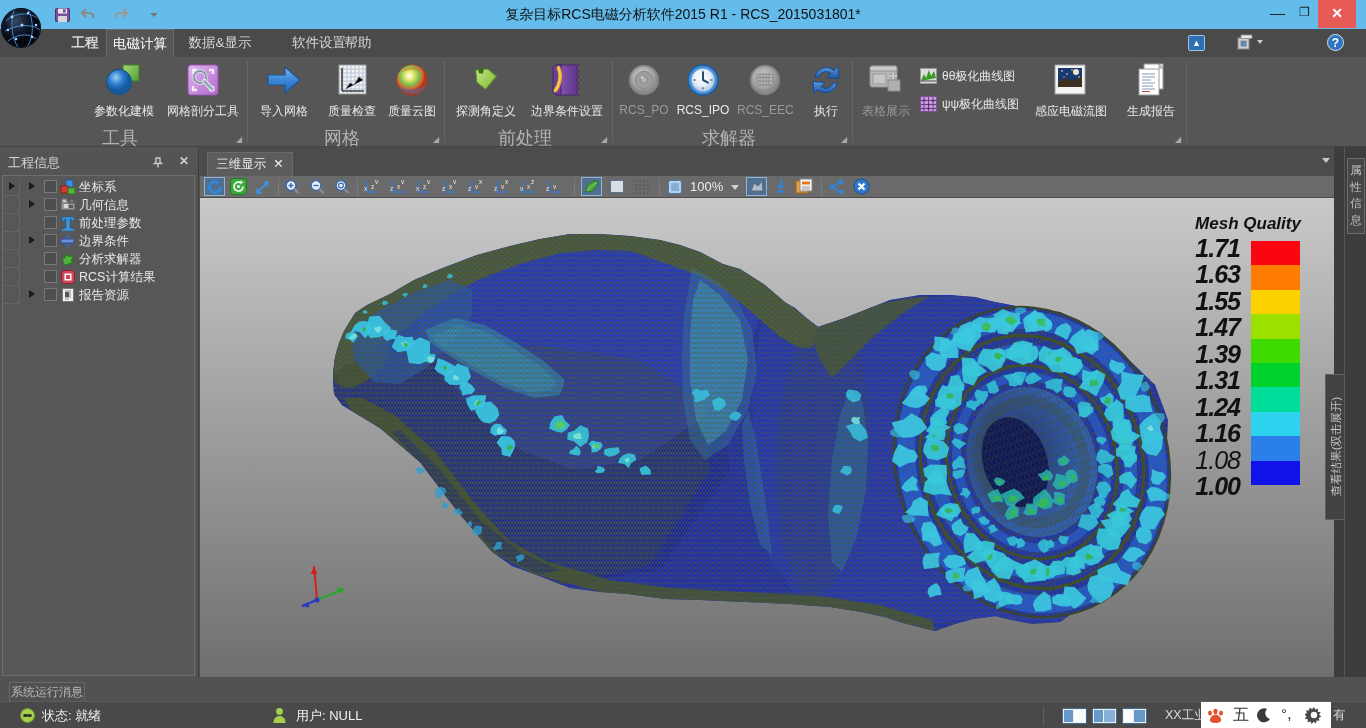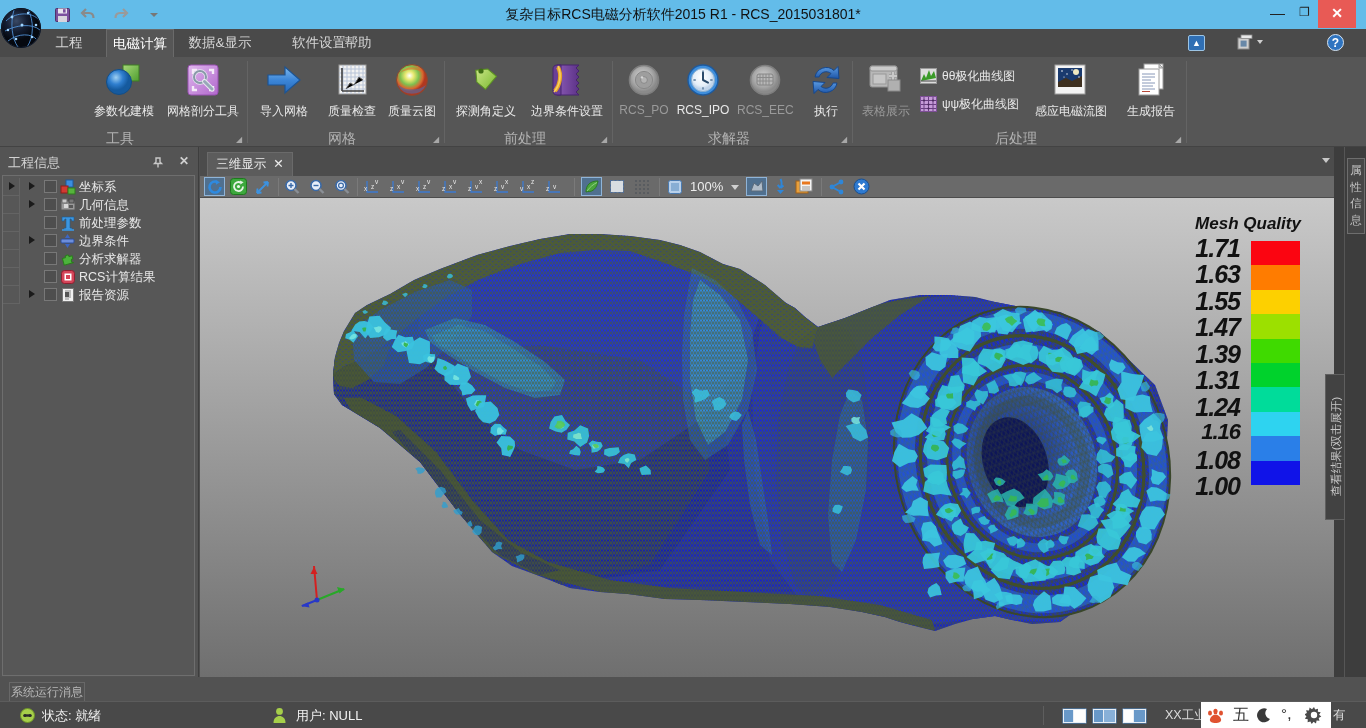--- a/index.html
+++ b/index.html
@@ -23,21 +23,21 @@
 .mtab.active{background:#565656;color:#fff;border:1px solid #6a6a6a;border-bottom:none;}
 
 #ribbon{left:0;top:57px;width:1366px;height:90px;background:#565656;border-bottom:1px solid #434343;}
 .rsep{position:absolute;top:4px;width:1px;height:82px;background:#484848;border-right:1px solid #646464;}
 .rbtn{position:absolute;top:3px;text-align:center;color:#e8e8e8;font-size:12px;}
 .rbtn .lbl{margin-top:3px;white-space:nowrap;}
 .rbtn.dis{color:#9a9a9a;}
 .ric{height:40px;display:flex;align-items:center;justify-content:center;}
 .smbtn{position:absolute;height:22px;color:#e8e8e8;font-size:12px;line-height:22px;white-space:nowrap;}
 .smbtn svg{vertical-align:-4px;margin-right:5px;}
-.glabel{position:absolute;top:73px;height:16px;line-height:16px;font-size:14px;color:#b2b2b2;text-align:center;}
+.glabel{position:absolute;top:73px;height:16px;line-height:16px;font-size:18px;color:#b2b2b2;text-align:center;}
 .gcorner{position:absolute;top:79px;width:8px;height:8px;color:#a8a8a8;font-size:8px;line-height:8px;}
 
 #lpanel{left:0;top:147px;width:199px;height:530px;background:#545454;border-right:1px solid #3e3e3e;}
 #lphead{left:8px;top:7px;font-size:13px;color:#d2d2d2;}
 #lpbody{left:2px;top:28px;width:193px;height:501px;border:1px solid #6e6e6e;background:#575757;}
 .trow{position:absolute;left:0;height:18px;width:190px;}
 .gut{position:absolute;left:0;top:0;width:17px;height:18px;border-bottom:1px solid #646464;border-right:1px solid #646464;}
 .exp{position:absolute;left:26px;top:4px;width:0;height:0;border-left:6px solid #1a1a1a;border-top:4.5px solid transparent;border-bottom:4.5px solid transparent;}
 .cb{position:absolute;left:41px;top:2px;width:13px;height:13px;background:#4e4e4e;border:1px solid #787878;}
 .ticon{position:absolute;left:57px;top:1px;width:16px;height:16px;}
@@ -99,21 +99,21 @@
       </svg></div>
   <div class="abs qat" style="left:112px;width:20px;"><svg width="19" height="15" viewBox="0 0 19 15">
         <path d="M11 3 L15 7 L11 11 M15 7 H8 C5 7 3.5 9 3.5 12" fill="none" stroke="#9a9a9a" stroke-width="2.2"></path>
       </svg></div>
   <div class="abs" style="left:150px;top:13px;width:0;height:0;border-top:4px solid #777;border-left:4px solid transparent;border-right:4px solid transparent;"></div>
   <div id="btnmin" class="abs winbtn">—</div>
   <div id="btnmax" class="abs winbtn">❐</div>
   <div id="btnclose" class="abs">✕</div>
 
   <div id="menubar" class="abs">
-    <div class="mtab" style="left:44px;width:50px;">工程</div>
+    <div class="mtab" style="left:60px;width:50px;font-weight:bold;">工程</div>
     <div class="mtab active" style="left:106px;width:68px;">电磁计算</div>
     <div class="mtab" style="left:182px;width:76px;">数据&amp;显示</div>
     <div class="mtab" style="left:264px;width:68px;margin-left:21px;">软件设置</div>
     <div class="mtab" style="left:338px;width:40px;">帮助</div>
     <div class="abs" style="left:1188px;top:6px;width:17px;height:16px;background:#2f6fb4;border:1px solid #9cc4e4;border-radius:2px;color:#fff;font-size:9px;line-height:14px;text-align:center;">▲</div>
     <div class="abs" style="left:1237px;top:5px;width:16px;height:17px;">
       <svg width="16" height="17" viewBox="0 0 16 17">
           <rect x="1" y="4" width="11" height="11" fill="#cfcfcf" stroke="#8a8a8a"></rect>
           <rect x="3.6" y="6.6" width="6" height="6" fill="#6888a8"></rect>
           <rect x="4" y="1" width="11" height="3.4" fill="#e8e8e8" stroke="#8a8a8a" stroke-width=".8"></rect>
@@ -384,21 +384,20 @@
             <g stroke="#8898b8" stroke-width="1">
               <path d="M9 13h13M9 16h13M9 19h9M9 22h13M9 25h11M9 28h13"></path>
             </g>
             <g stroke="#b84838" stroke-width="1">
               <path d="M9 30.5h8"></path>
             </g>
           </svg>
         </div>
         <div class="lbl">生成报告</div>
       </div>
-    <div class="glabel" style="left:852px;width:328px;">后处理</div>
       <div class="gcorner" style="left:1175px;">◢</div>
     <div class="smbtn" style="left:920px;top:8px;"><svg width="17" height="16" viewBox="0 0 17 16">
           <rect x="0.5" y="0.5" width="16" height="15" fill="#ddd" stroke="#999"></rect>
           <path d="M1 13 l3-7 2 4 3-8 2 6 3-5 2 7z" fill="#3a9a28"></path>
           <path d="M1 13h15" stroke="#444"></path>
         </svg>θθ极化曲线图</div>
     <div class="smbtn" style="left:920px;top:36px;"><svg width="17" height="16" viewBox="0 0 17 16">
           <rect x="0.5" y="0.5" width="16" height="15" fill="#c59ad8" stroke="#7d4f96"></rect>
           <g stroke="#6a3f82" stroke-width="1">
             <path d="M4 1v14M8.5 1v14M13 1v14M1 4.5h15M1 8.5h15M1 12.5h15"></path>
@@ -970,22 +969,22 @@
 </g>
 </svg>
       <div class="abs" style="left:988px;top:16px;width:120px;text-align:center;font-size:17px;font-weight:bold;font-style:italic;color:#111;">Mesh Quality</div>
 <div class="abs" style="left:960px;top:36px;width:80px;text-align:right;font-size:25px;font-weight:bold;font-style:italic;color:#111;letter-spacing:-1px;">1.71</div>
 <div class="abs" style="left:960px;top:62px;width:80px;text-align:right;font-size:25px;font-weight:bold;font-style:italic;color:#111;letter-spacing:-1px;">1.63</div>
 <div class="abs" style="left:960px;top:89px;width:80px;text-align:right;font-size:25px;font-weight:bold;font-style:italic;color:#111;letter-spacing:-1px;">1.55</div>
 <div class="abs" style="left:960px;top:115px;width:80px;text-align:right;font-size:25px;font-weight:bold;font-style:italic;color:#111;letter-spacing:-1px;">1.47</div>
 <div class="abs" style="left:960px;top:142px;width:80px;text-align:right;font-size:25px;font-weight:bold;font-style:italic;color:#111;letter-spacing:-1px;">1.39</div>
 <div class="abs" style="left:960px;top:168px;width:80px;text-align:right;font-size:25px;font-weight:bold;font-style:italic;color:#111;letter-spacing:-1px;">1.31</div>
 <div class="abs" style="left:960px;top:195px;width:80px;text-align:right;font-size:25px;font-weight:bold;font-style:italic;color:#111;letter-spacing:-1px;">1.24</div>
-<div class="abs" style="left:960px;top:221px;width:80px;text-align:right;font-size:22px;font-weight:bold;font-style:italic;color:#111;letter-spacing:-1px;">1.16</div>
-<div class="abs" style="left:960px;top:248px;width:80px;text-align:right;font-size:25px;font-weight:bold;font-style:italic;color:#111;letter-spacing:-1px;">1.08</div>
+<div class="abs" style="left:960px;top:221px;width:80px;text-align:right;font-size:25px;font-weight:bold;font-style:italic;color:#111;letter-spacing:-1px;">1.16</div>
+<div class="abs" style="left:960px;top:248px;width:80px;text-align:right;font-size:25px;font-weight:normal;font-style:italic;color:#111;letter-spacing:-1px;">1.08</div>
 <div class="abs" style="left:960px;top:274px;width:80px;text-align:right;font-size:25px;font-weight:bold;font-style:italic;color:#111;letter-spacing:-1px;">1.00</div>
 <div class="abs" style="left:1051px;top:43.0px;width:49px;height:24.5px;background:#fb0511;"></div>
 <div class="abs" style="left:1051px;top:67.4px;width:49px;height:24.5px;background:#ff7c00;"></div>
 <div class="abs" style="left:1051px;top:91.8px;width:49px;height:24.5px;background:#fdd000;"></div>
 <div class="abs" style="left:1051px;top:116.2px;width:49px;height:24.5px;background:#9ce000;"></div>
 <div class="abs" style="left:1051px;top:140.6px;width:49px;height:24.5px;background:#3fda00;"></div>
 <div class="abs" style="left:1051px;top:165.0px;width:49px;height:24.5px;background:#00d22c;"></div>
 <div class="abs" style="left:1051px;top:189.4px;width:49px;height:24.5px;background:#00dc9a;"></div>
 <div class="abs" style="left:1051px;top:213.8px;width:49px;height:24.5px;background:#2ed3f0;"></div>
 <div class="abs" style="left:1051px;top:238.2px;width:49px;height:24.5px;background:#2a7fe8;"></div>

